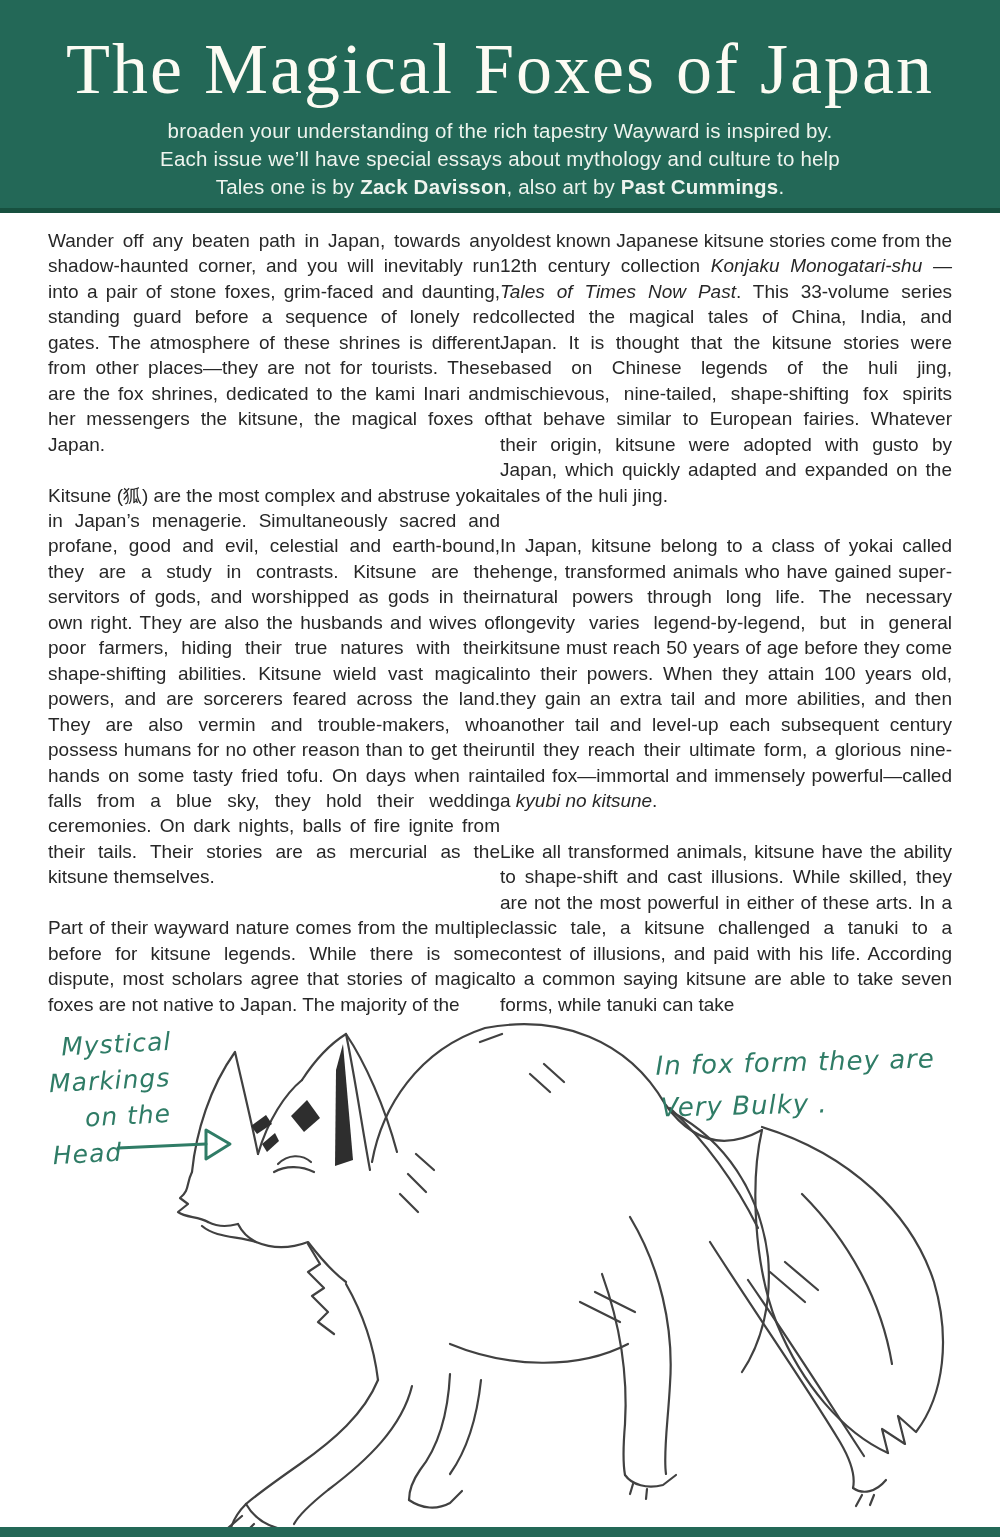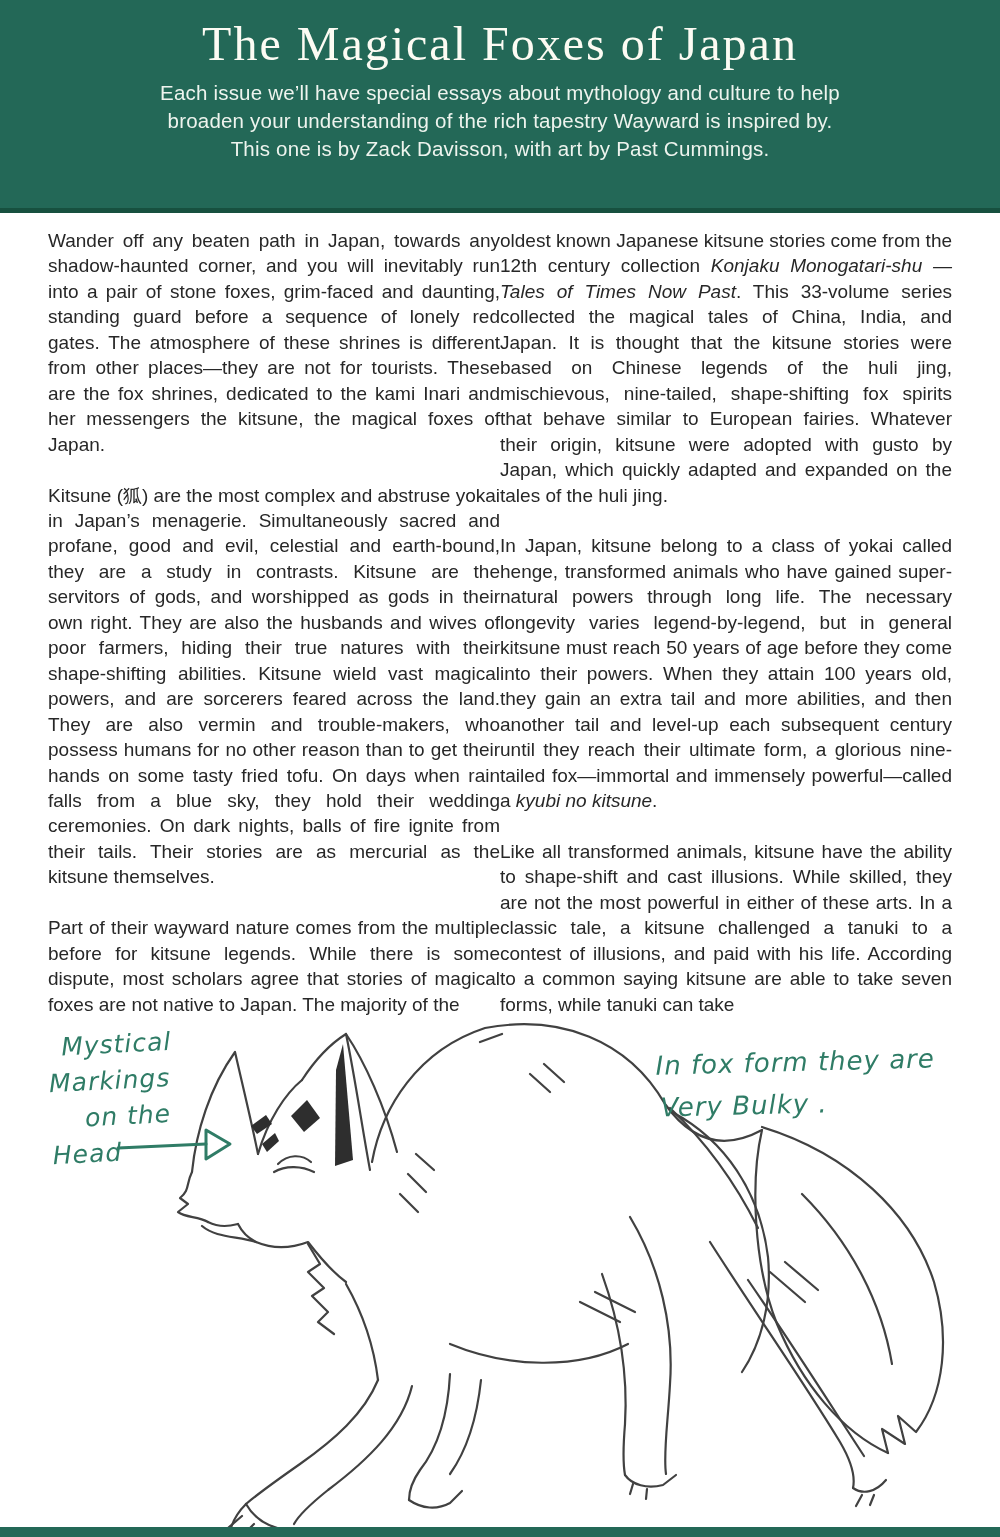--- a/index.html
+++ b/index.html
@@ -8,31 +8,31 @@
     background:#ffffff;overflow:hidden;
     font-family:"Liberation Sans",sans-serif;
   }
   
   .header{
     position:absolute;left:0;top:0;width:100%;height:208px;
     border-bottom:5px solid #17503f;
     text-align:center;box-sizing:content-box;
   }
   .title{
-    margin:0;padding-top:18px;
+    margin:0;padding-top:30px;
     font-family:"Liberation Serif",serif;
-    font-weight:400;font-size:48px;line-height:1.1;
+    font-weight:400;font-size:72px;line-height:1.1;
     letter-spacing:2px;
   }
   .subtitle{
     margin-top:8px;
     font-size:20.5px;line-height:28px;
     letter-spacing:.2px;
   }
-  .subtitle b{font-weight:normal;}
+  .subtitle b{font-weight:bold;}
   
   .article{
     position:absolute;left:48px;right:48px;top:228px;
     display:flex;
     color:#272727;
   }
   .column{flex:1 1 0;min-width:0;}
   .para{
     margin:0 0 25.5px 0;
     font-size:19px;line-height:25.45px;
@@ -58,23 +58,23 @@
   .footer-bar{position:absolute;left:0;bottom:0;width:100%;height:10px;}
 </style>
 </head>
 <body>
 
 <div class="page">
 
   <div class="header" style="background:#236857;">
     <h1 class="title" style="color:#fcfbf3;">The Magical Foxes of Japan</h1>
     <div class="subtitle" style="color:#eef4ee;">
+      <div>broaden your understanding of the rich tapestry Wayward is inspired by.</div>
       <div>Each issue we’ll have special essays about mythology and culture to help</div>
-      <div>broaden your understanding of the rich tapestry Wayward is inspired by.</div>
-      <div><span>This one is by </span><b>Zack Davisson</b><span>, with art by </span><b>Past Cummings</b><span>.</span></div>
+      <div><span>Tales one is by </span><b>Zack Davisson</b><span>, also art by </span><b>Past Cummings</b><span>.</span></div>
     </div>
   </div>
 
   <div class="article">
     <div class="column">
         <p class="para"><span>Wander off any beaten path in Japan, towards any shadow-haunted corner, and you will inevitably run into a pair of stone foxes, grim-faced and daunting, standing guard before a sequence of lonely red gates. The atmosphere of these shrines is different from other places—they are not for tourists. These are the fox shrines, dedicated to the kami Inari and her messengers the kitsune, the magical foxes of Japan.</span></p>
         <p class="para"><span>Kitsune (狐) are the most complex and abstruse yokai in Japan’s menagerie. Simultaneously sacred and profane, good and evil, celestial and earth-bound, they are a study in contrasts. Kitsune are the servitors of gods, and worshipped as gods in their own right. They are also the husbands and wives of poor farmers, hiding their true natures with their shape-shifting abilities. Kitsune wield vast magical powers, and are sorcerers feared across the land. They are also vermin and trouble-makers, who possess humans for no other reason than to get their hands on some tasty fried tofu. On days when rain falls from a blue sky, they hold their wedding ceremonies. On dark nights, balls of fire ignite from their tails. Their stories are as mercurial as the kitsune themselves.</span></p>
         <p class="para"><span>Part of their wayward nature comes from the multiple before for kitsune legends. While there is some dispute, most scholars agree that stories of magical foxes are not native to Japan. The majority of the</span></p>
       </div>
     <div class="column">

